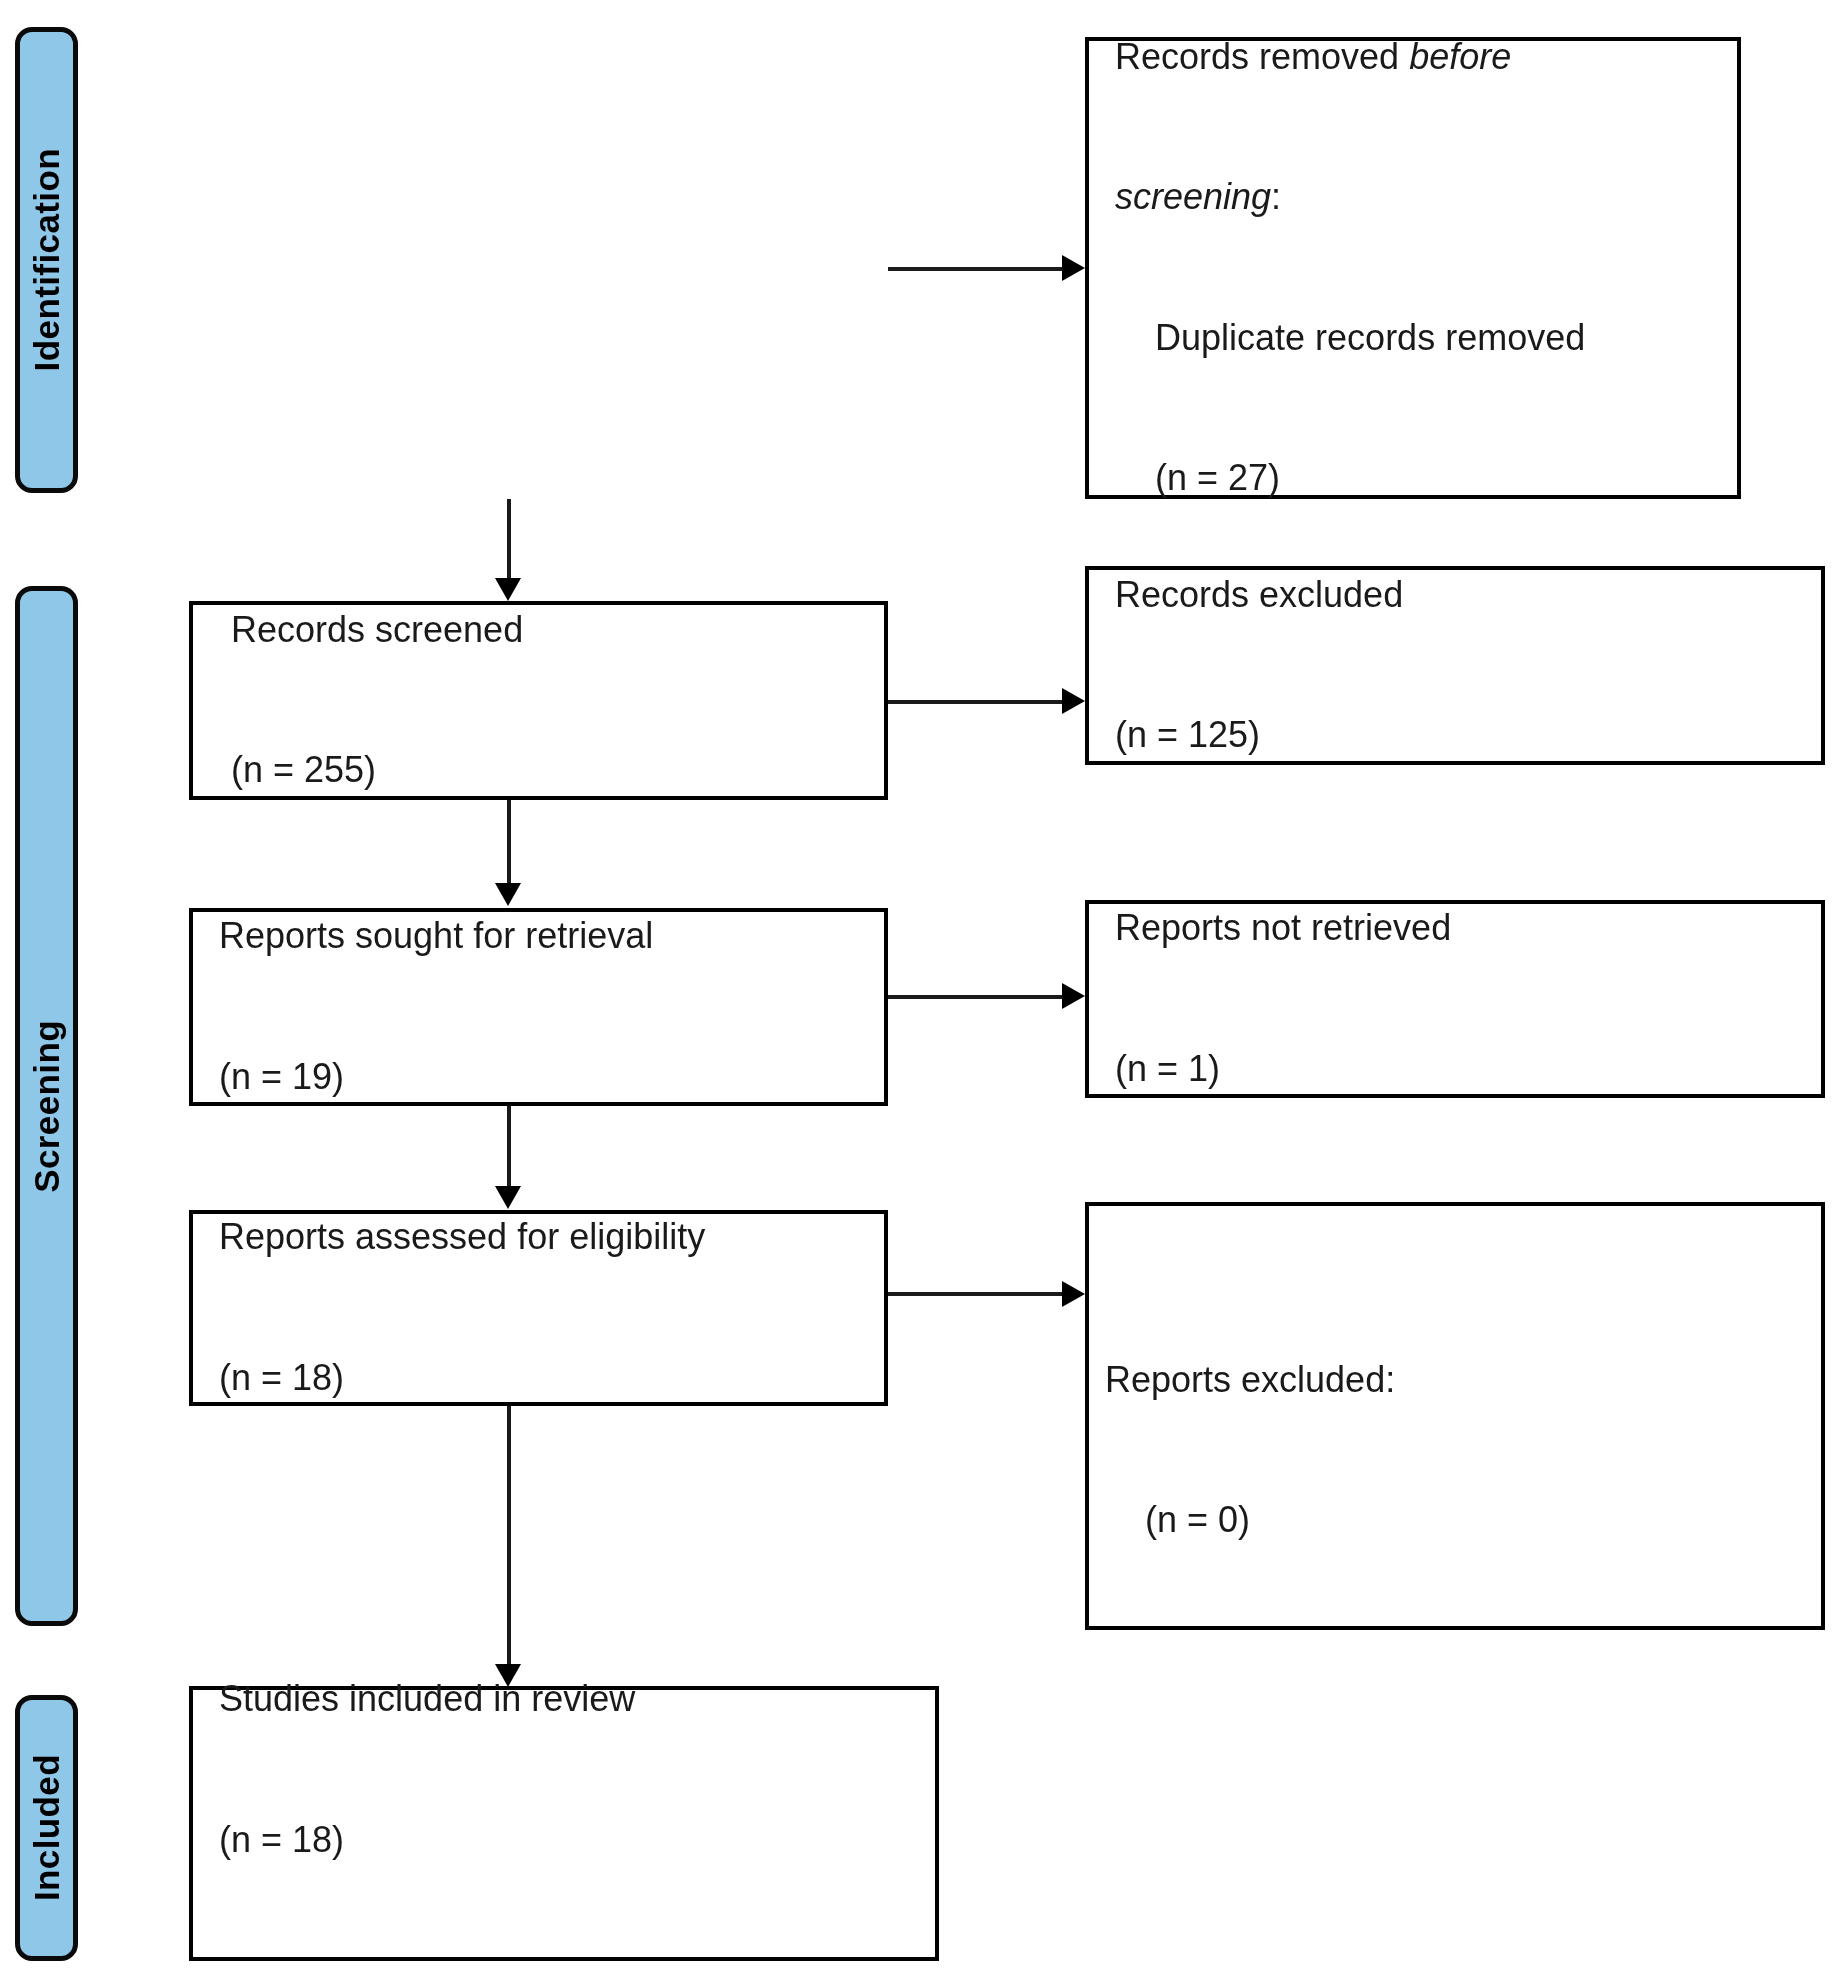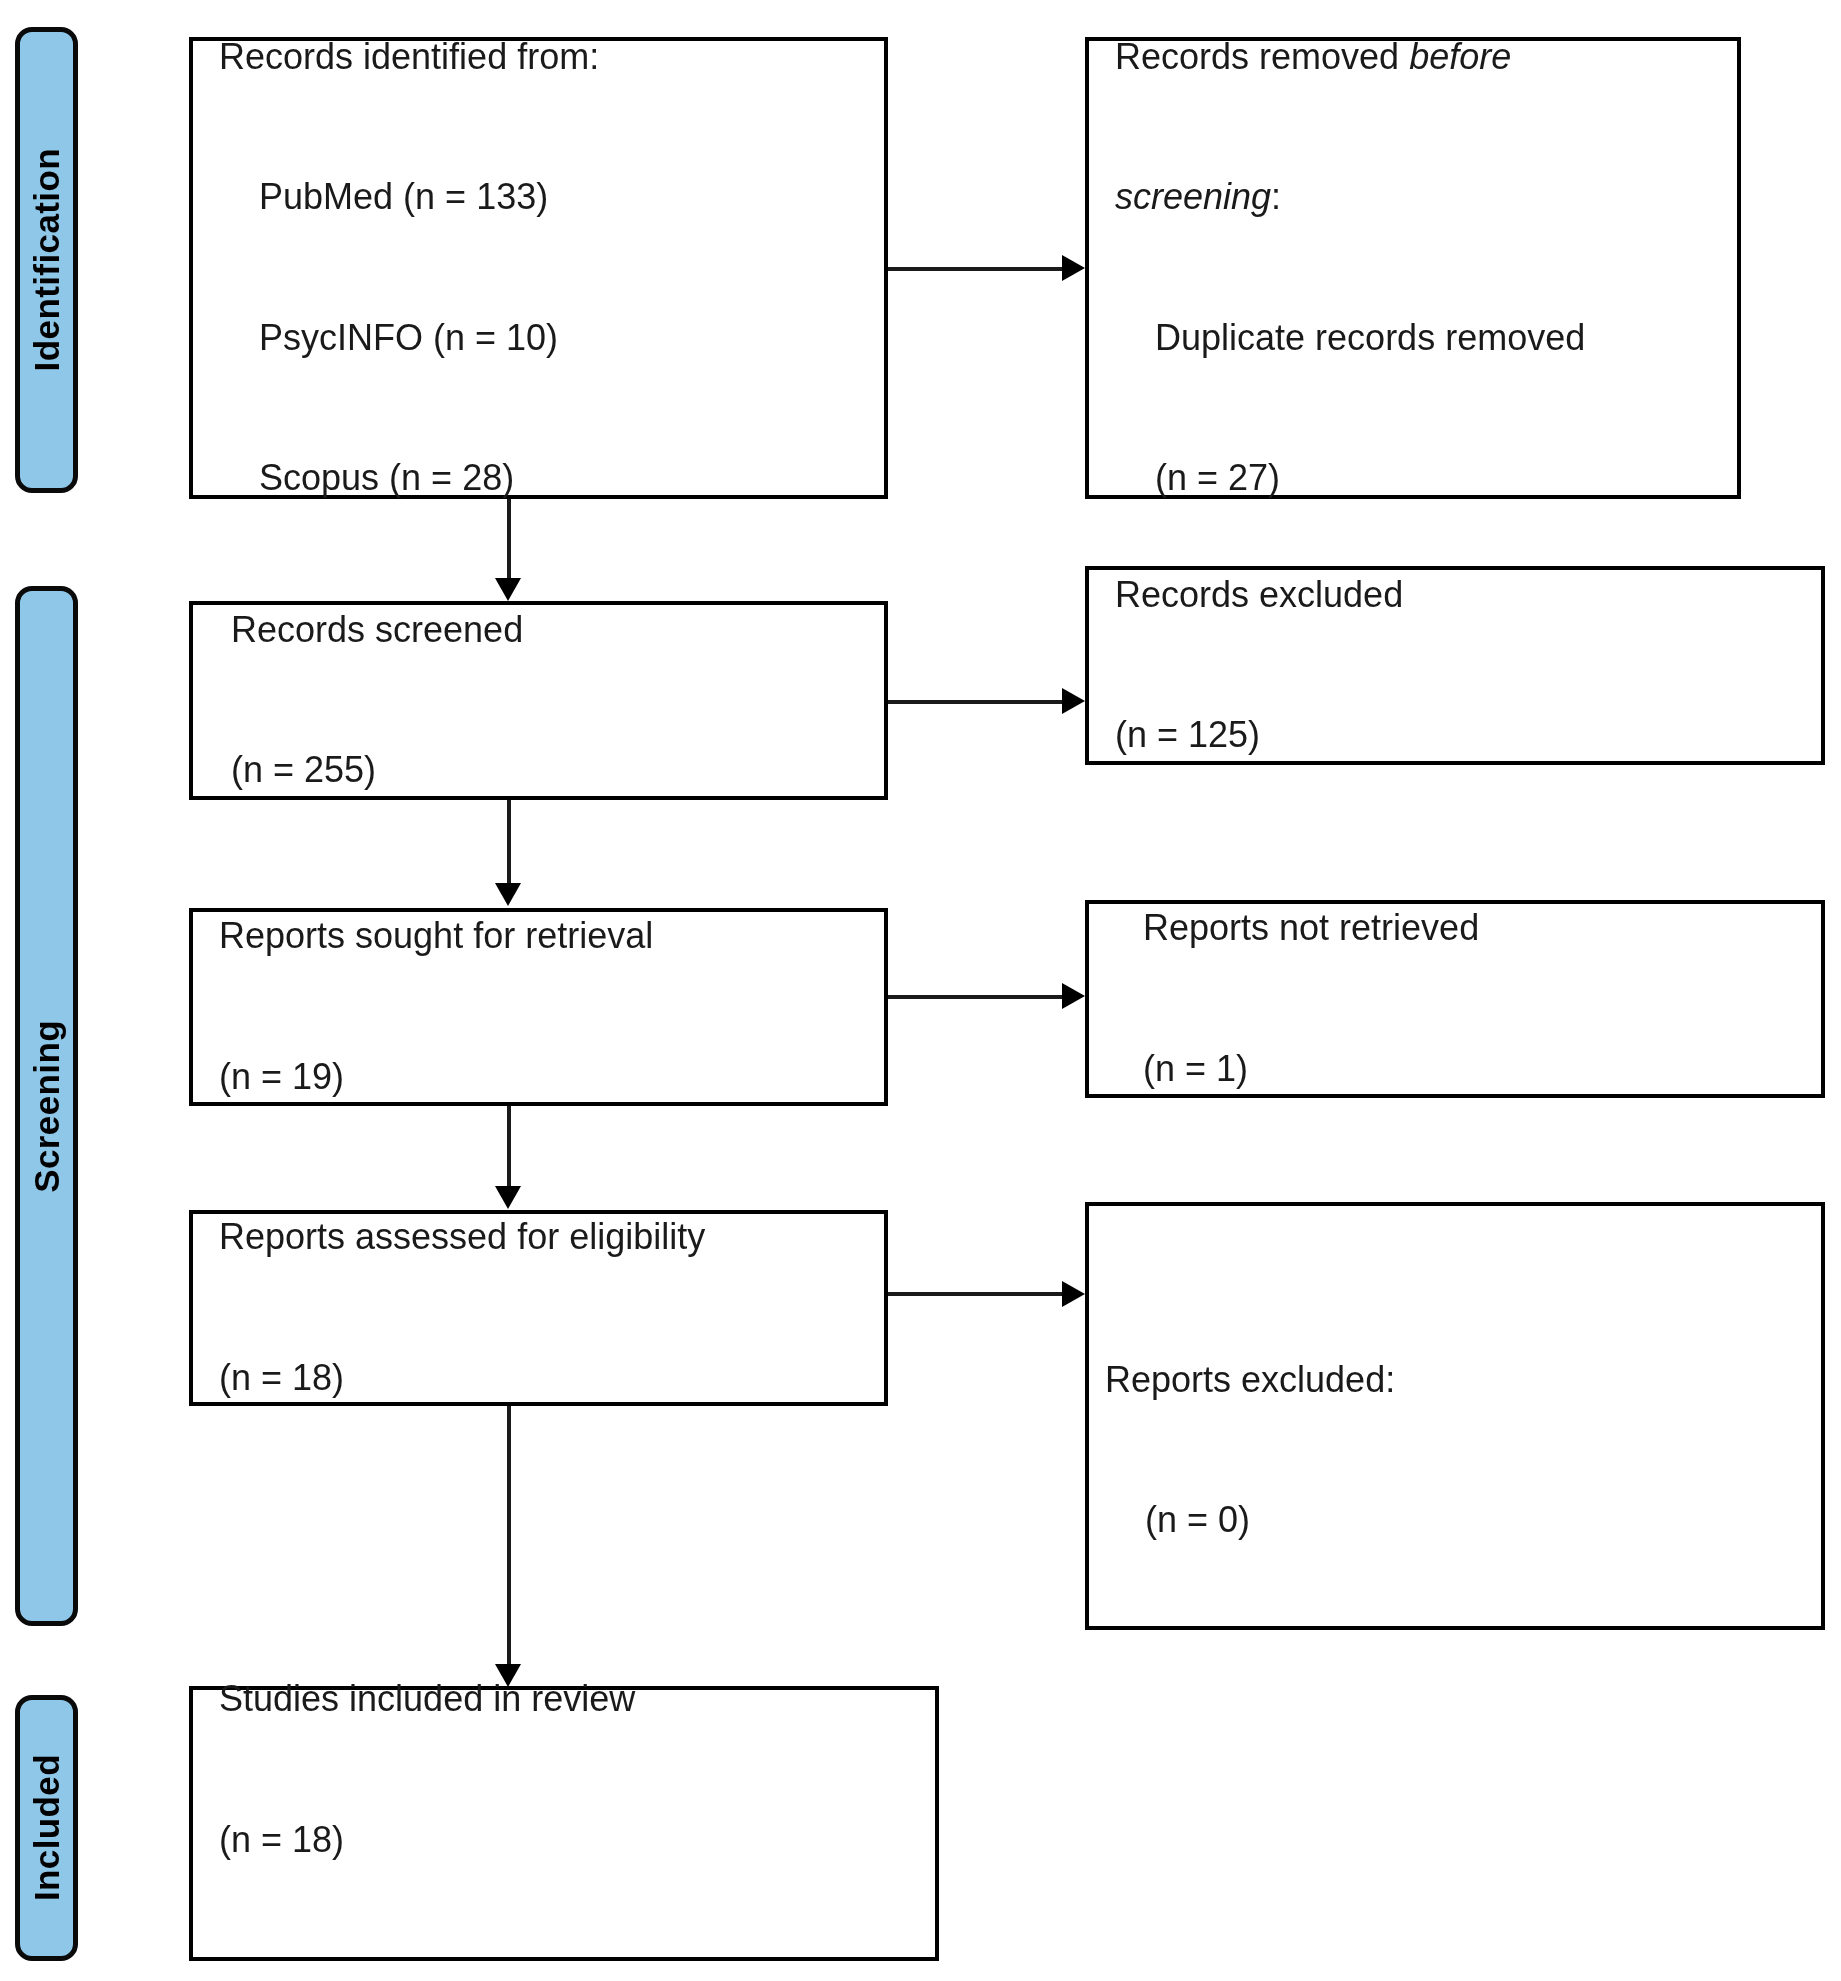--- a/index.html
+++ b/index.html
@@ -100,28 +100,20 @@
   </div>
 
   <div class="stage-bar" style="left:15.4px; top:586px; width:63px; height:1040px;">
     <span class="stage-label">Screening</span>
   </div>
 
   <div class="stage-bar" style="left:15.4px; top:1695px; width:63px; height:266px;">
     <span class="stage-label">Included</span>
   </div>
 
-  <div class="flow-box" style="left:189px; top:37px; width:699px; height:462px;">
-    <div class="box-text">
-      <div>Records identified from:</div>
-      <div>    PubMed (n = 133)</div>
-      <div>    PsycINFO (n = 10)</div>
-      <div>    Scopus (n = 28)</div>
-    </div>
-  </div>
 
   <div class="flow-box" style="left:1085px; top:37px; width:656px; height:462px;">
     <div class="box-text">
       <div><span>Records removed </span><em>before</em></div>
       <div><em>screening</em><span>:</span></div>
       <div>    Duplicate records removed</div>
       <div>    (n = 27)</div>
     </div>
   </div>
 
@@ -151,21 +143,21 @@
   <div class="v-line" style="left:507px; top:800px; height:86px;"></div>
   <div class="v-arrow-head" style="left:495px; top:883px;"></div>
 
   <div class="flow-box" style="left:189px; top:908px; width:699px; height:198px;">
     <div class="box-text">
       <div>Reports sought for retrieval</div>
       <div>(n = 19)</div>
     </div>
   </div>
 
-  <div class="flow-box" style="left:1085px; top:900px; width:740px; height:198px;padding-left:28px;">
+  <div class="flow-box" style="left:1085px; top:900px; width:740px; height:198px;">
     <div class="box-text">
       <div>Reports not retrieved</div>
       <div>(n = 1)</div>
     </div>
   </div>
 
   <div class="h-line" style="left:888px; top:995px; width:177px;"></div>
   <div class="h-arrow-head" style="left:1062px; top:983px;"></div>
 
   <div class="v-line" style="left:507px; top:1106px; height:83px;"></div>

